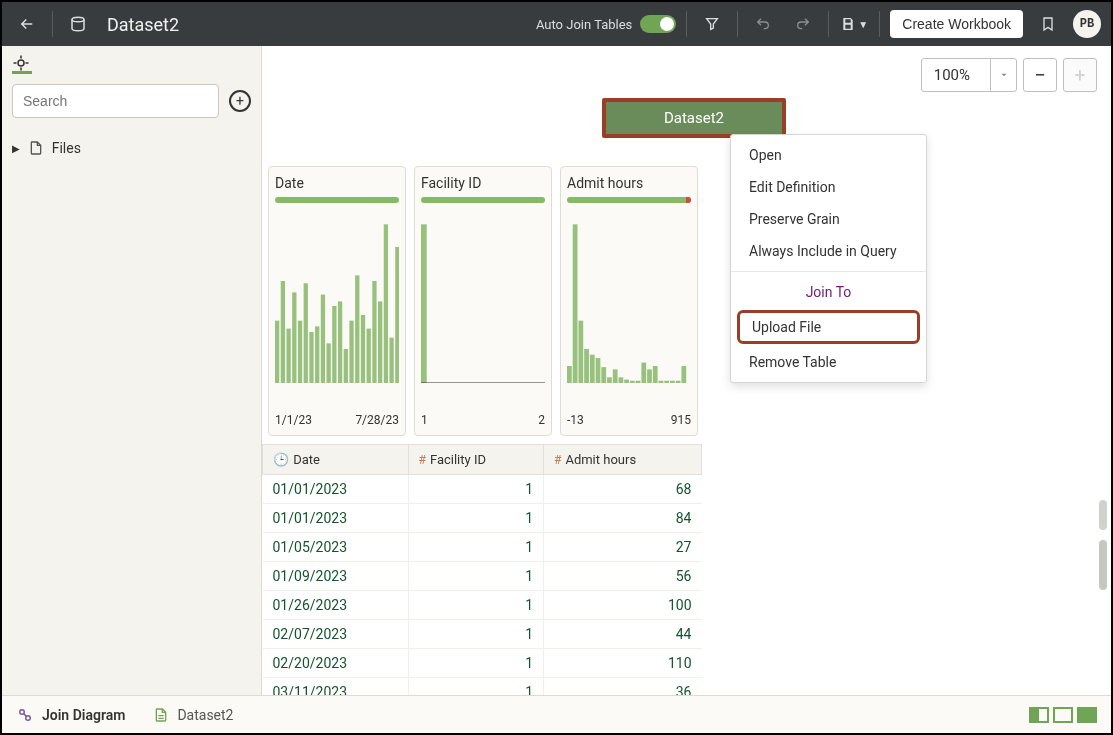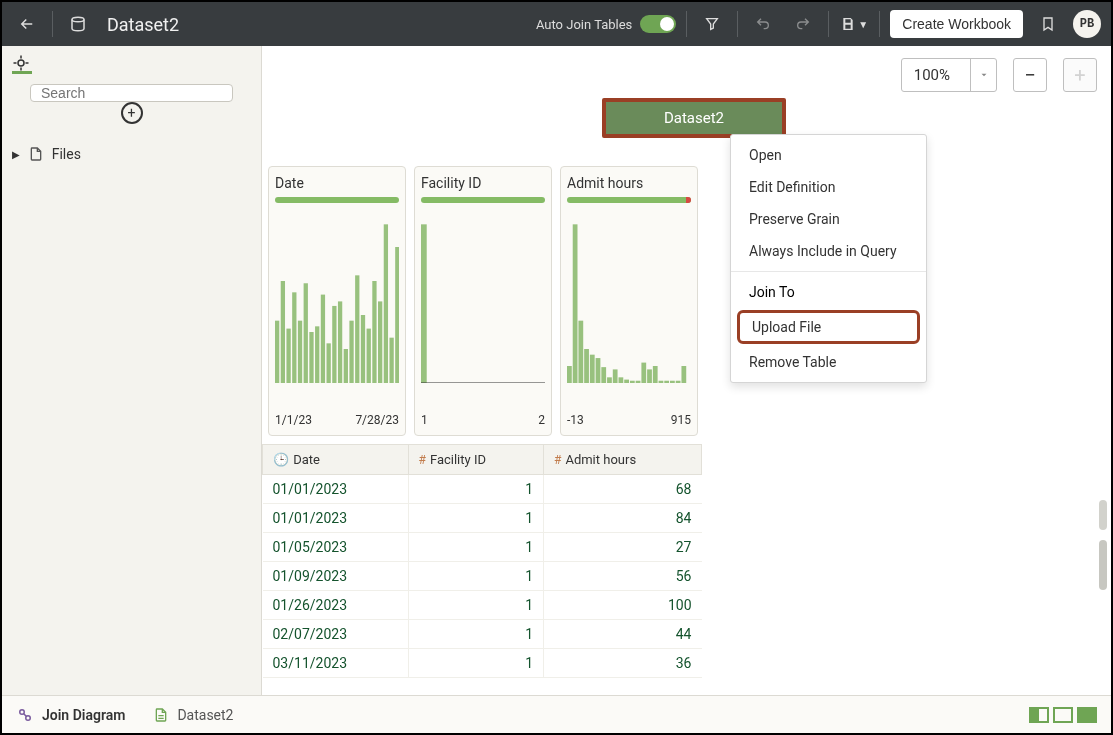--- a/index.html
+++ b/index.html
@@ -74,21 +74,21 @@
   }
   .sidebar-top-row {
     display:flex; align-items:center; gap:8px; margin-bottom:4px;
   }
   .sidebar-top-row .target-icon {
     width:20px; height:20px; color:#333;
     border-bottom: 3px solid #6fa554;
     padding-bottom:6px;
   }
   .search-row {
-    display:flex; align-items:center; gap:0; margin-top:10px;flex-direction:column;
+    display:flex; align-items:center; gap:10px; margin-top:10px;
   }
   .search-input {
     flex:1; height:34px; border:1px solid #c9c7bf; border-radius:4px; background:#fff; padding:0 10px; font-size:14px; color:#555;
   }
   .plus-btn {
     width:22px; height:22px; border:2px solid #333; border-radius:50%; display:flex; align-items:center; justify-content:center; font-size:14px; color:#333; cursor:pointer;
   }
   .tree {
     margin-top:22px;
   }
@@ -103,21 +103,21 @@
   .canvas {
     position:relative;
     flex:1;
     overflow:hidden;
     background:#fff;
   }
 
   
   .zoom-row {
     position:absolute; top:12px; right:14px;
-    display:flex; align-items:center; gap:16px;
+    display:flex; align-items:center; gap:6px;
   }
   .zoom-select {
     border:1px solid #bfbfbf; border-radius:3px; background:#fff; display:flex; align-items:center; height:34px;
   }
   .zoom-select .val { padding:0 20px 0 12px; font-size:15px; }
   .zoom-select .dd {
     border-left:1px solid #bfbfbf; width:26px; display:flex; align-items:center; justify-content:center; height:100%;
   }
   .zoom-btn {
     width:34px; height:34px; border:1px solid #bfbfbf; border-radius:3px; background:#fff; display:flex; align-items:center; justify-content:center; font-size:20px; color:#333; cursor:pointer;
@@ -145,21 +145,21 @@
     border-radius:3px;
     box-shadow: 0 4px 10px rgba(0,0,0,0.12);
     padding:4px 0;
   }
   .context-item {
     padding:8px 18px;
     font-size:14px;
     color:#333;
     cursor:pointer;
   }
-  .context-item.disabled { color:#000000; cursor:default; }
+  .context-item.disabled { color:#701a75; cursor:default;text-align:center; }
   .context-sep {
     height:1px; background:#e7e7e7; margin:4px 0;
   }
   .context-item.highlighted {
     border:3px solid #9a3f25; border-radius:6px; margin:2px 6px; padding:6px 12px;
   }
 
   
   .cards {
     position:absolute; top:120px; left:6px;
@@ -496,20 +496,25 @@
               <td>01/26/2023</td>
               <td class="num">1</td>
               <td class="num">100</td>
             </tr>
             <tr>
               <td>02/07/2023</td>
               <td class="num">1</td>
               <td class="num">44</td>
             </tr>
             <tr>
+              <td>02/20/2023</td>
+              <td class="num">1</td>
+              <td class="num">110</td>
+            </tr>
+            <tr>
               <td>03/11/2023</td>
               <td class="num">1</td>
               <td class="num">36</td>
             </tr>
           </tbody>
       </table>
     </div>
 
     <div class="scroll-track">
       <div class="scroll-thumb"></div>

